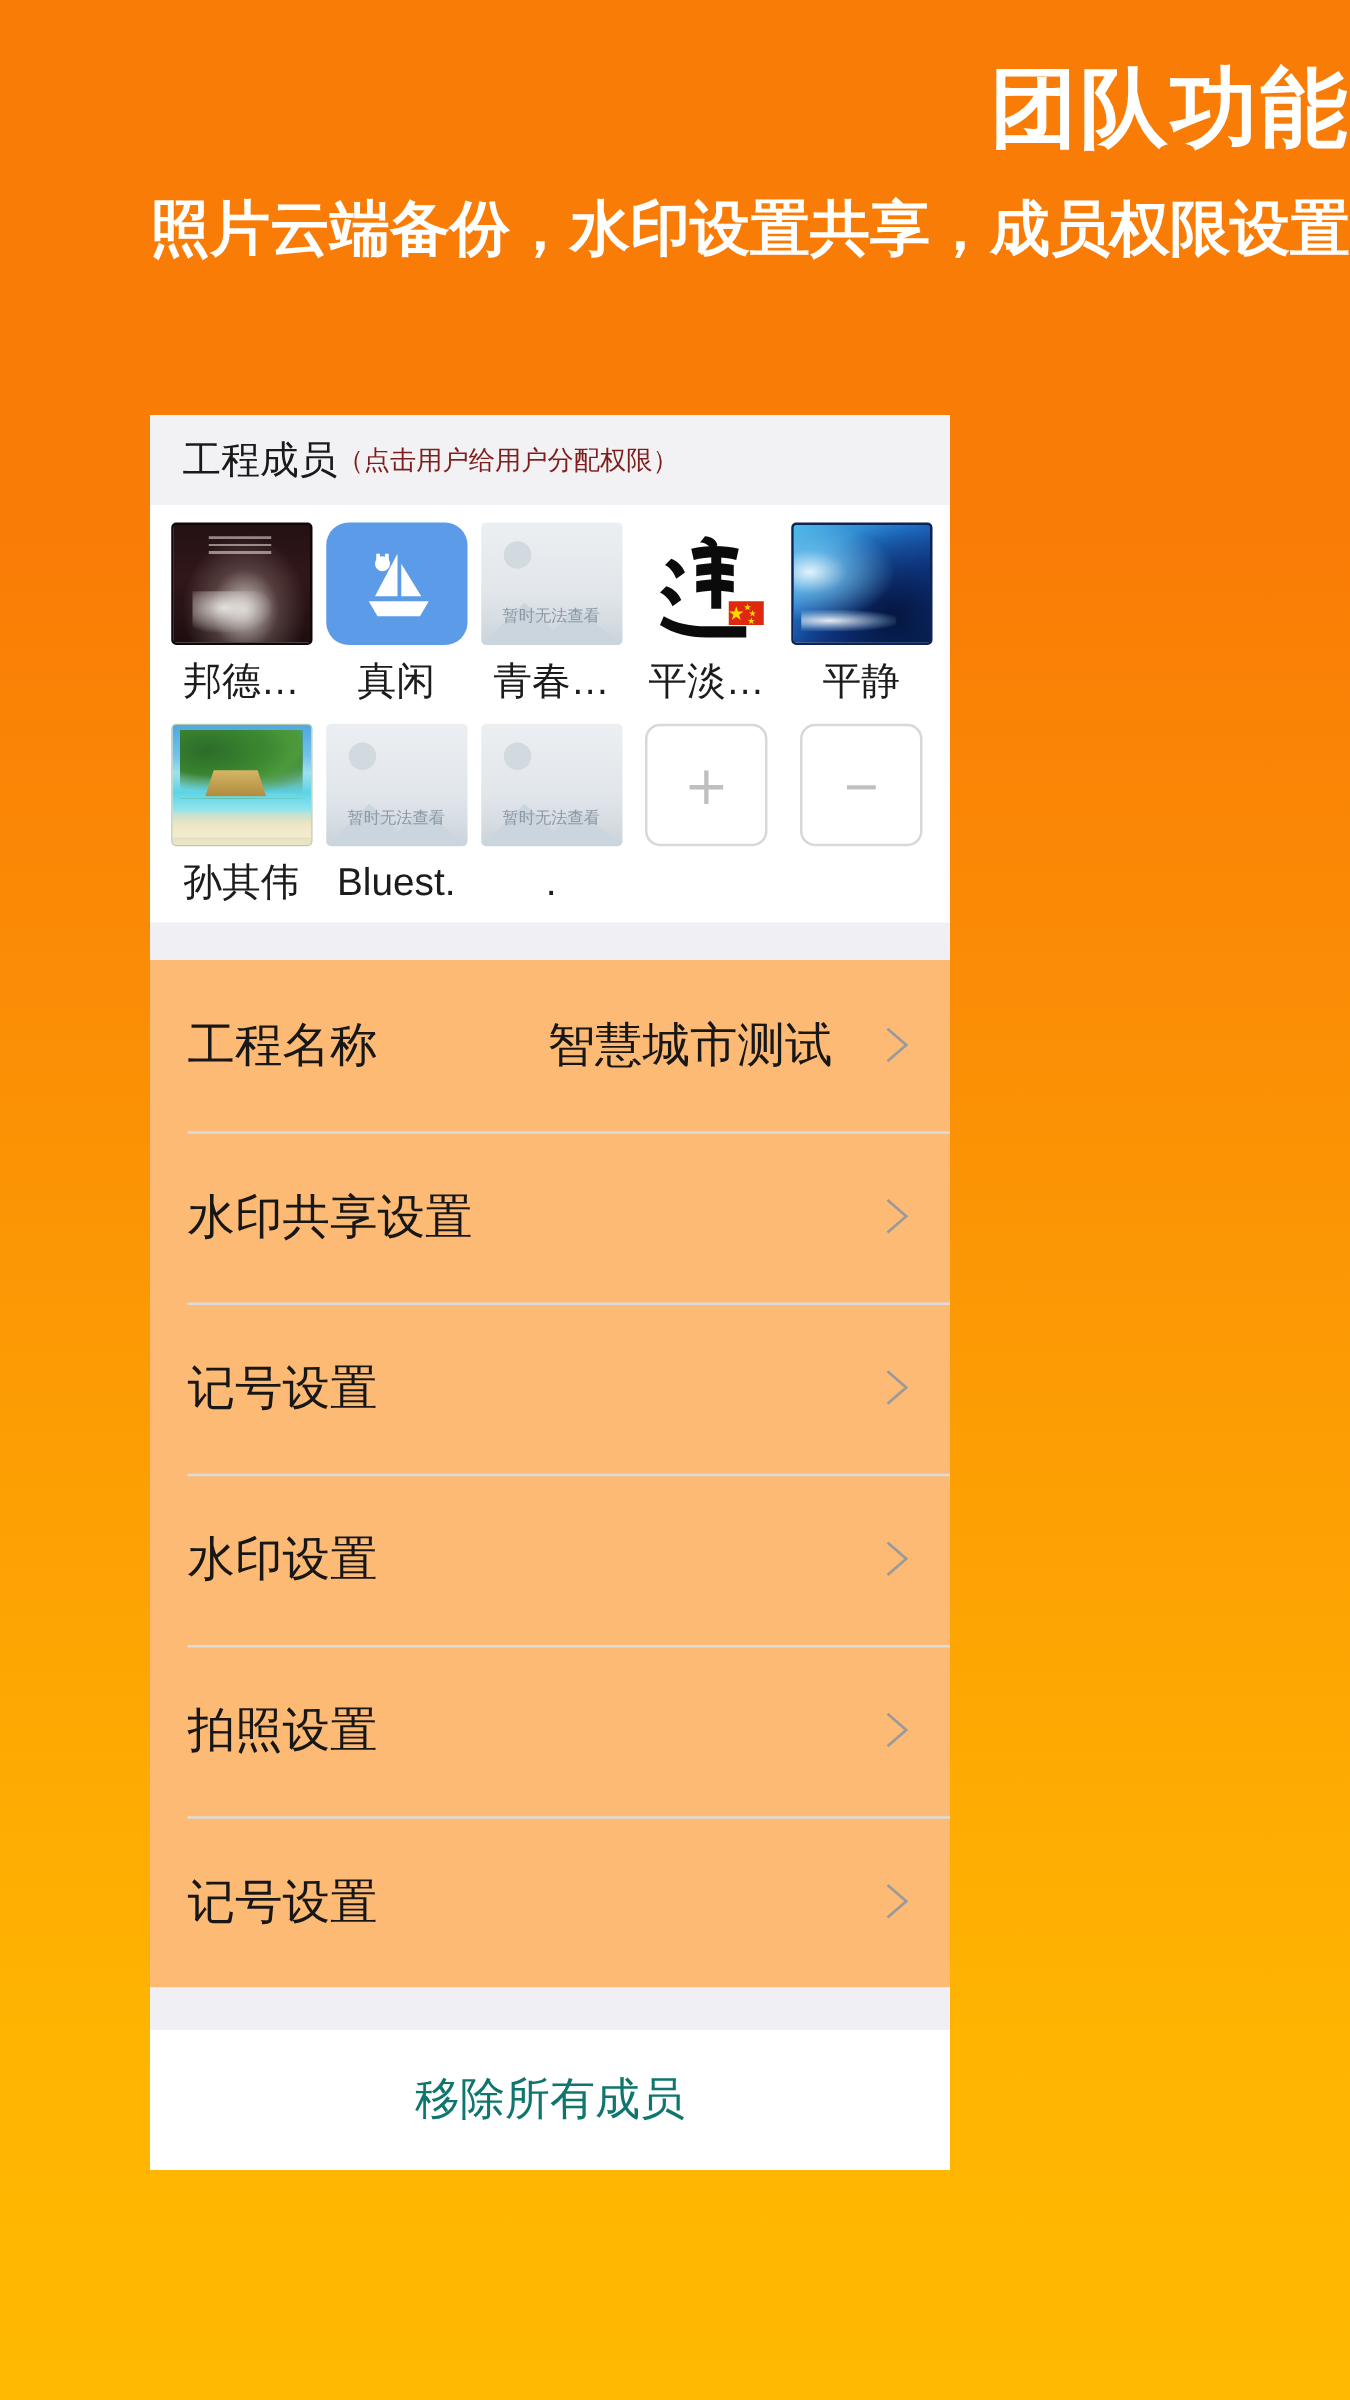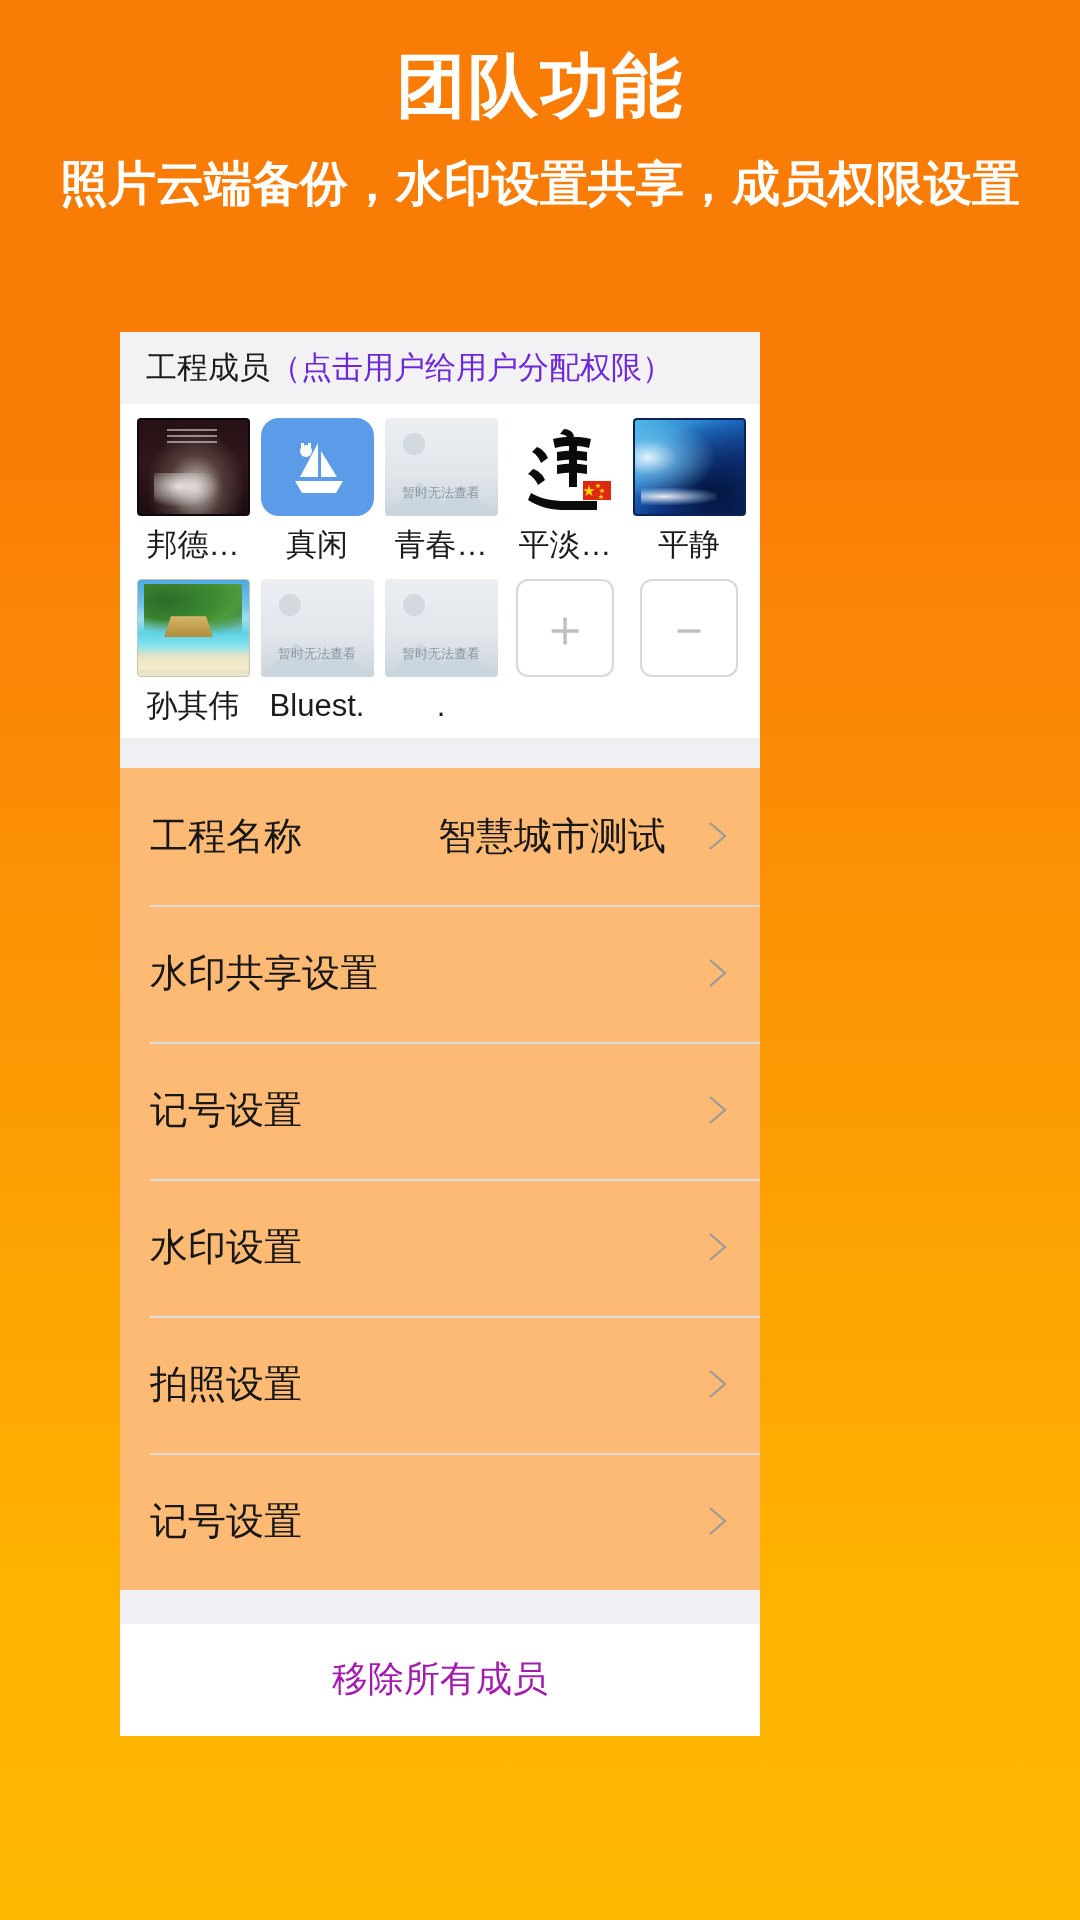--- a/index.html
+++ b/index.html
@@ -7,21 +7,21 @@
     width: 1080px; height: 1920px;
     font-family: "Liberation Sans", "DejaVu Sans", sans-serif;
     overflow: hidden;
   }
   body {
     background: linear-gradient(to bottom, #F97C06 0%, #F97C06 22%, #FB9005 45%, #FDA503 68%, #FFB401 85%, #FFB901 100%);
     position: relative;
   }
 
   
-  .promo { width: 1080px; padding-top: 42px; text-align: center; }
+  .promo { width: 1080px; padding-top: 42px; text-align: right; }
   .promo-title {
     color: #FFFFFF;
     font-size: 70px;
     font-weight: bold;
     line-height: 1.28;
     letter-spacing: 2px;
   }
   .promo-sub {
     color: #FFFFFF;
     font-size: 48px;
@@ -43,21 +43,21 @@
   
   .members-header {
     background: #F2F2F4;
     height: 72px;
     display: flex;
     align-items: center;
     padding-left: 26px;
     white-space: nowrap;
   }
   .mh-title { color: #1A1A1A; font-size: 31px; }
-  .mh-hint  { color: #6d28d9; font-size: 31px; }
+  .mh-hint  { color: #7f1d1d; font-size: 21px; }
 
   
   .members-body { background: #FFFFFF; padding: 14px 0 12px 0; }
   .member-row { display: flex; padding: 0 10px; }
   .member {
     width: 130px;
     margin-left: 2px;
     display: flex;
     flex-direction: column;
     align-items: center;
@@ -198,21 +198,21 @@
   .chev { width: 34px; height: 34px; flex: 0 0 auto; }
   .chev svg { display:block; }
 
   
   .footer-band { height: 34px; background: #EFEFF4; }
   .footer-action {
     height: 112px;
     background: #FFFFFF;
     display: flex; align-items: center; justify-content: center;
   }
-  .footer-action span { color: #a21caf; font-size: 36px; }
+  .footer-action span { color: #0f766e; font-size: 36px; }
 </style>
 </head>
 <body>
 
 <div class="promo">
   <div class="promo-title">团队功能</div>
   <div class="promo-sub">照片云端备份，水印设置共享，成员权限设置</div>
 </div>
 
 <div class="card">

